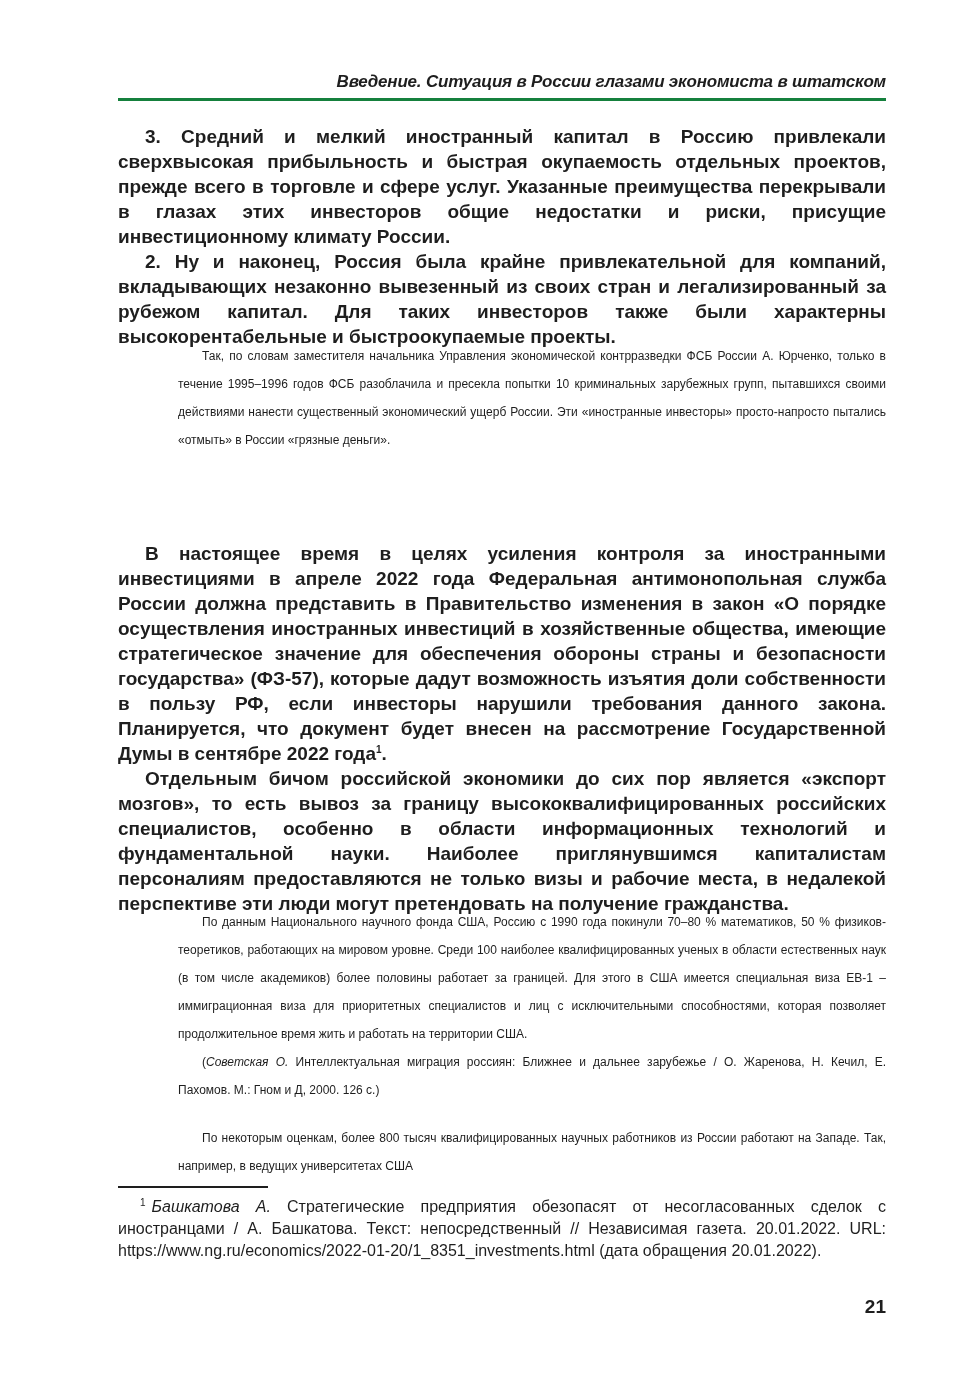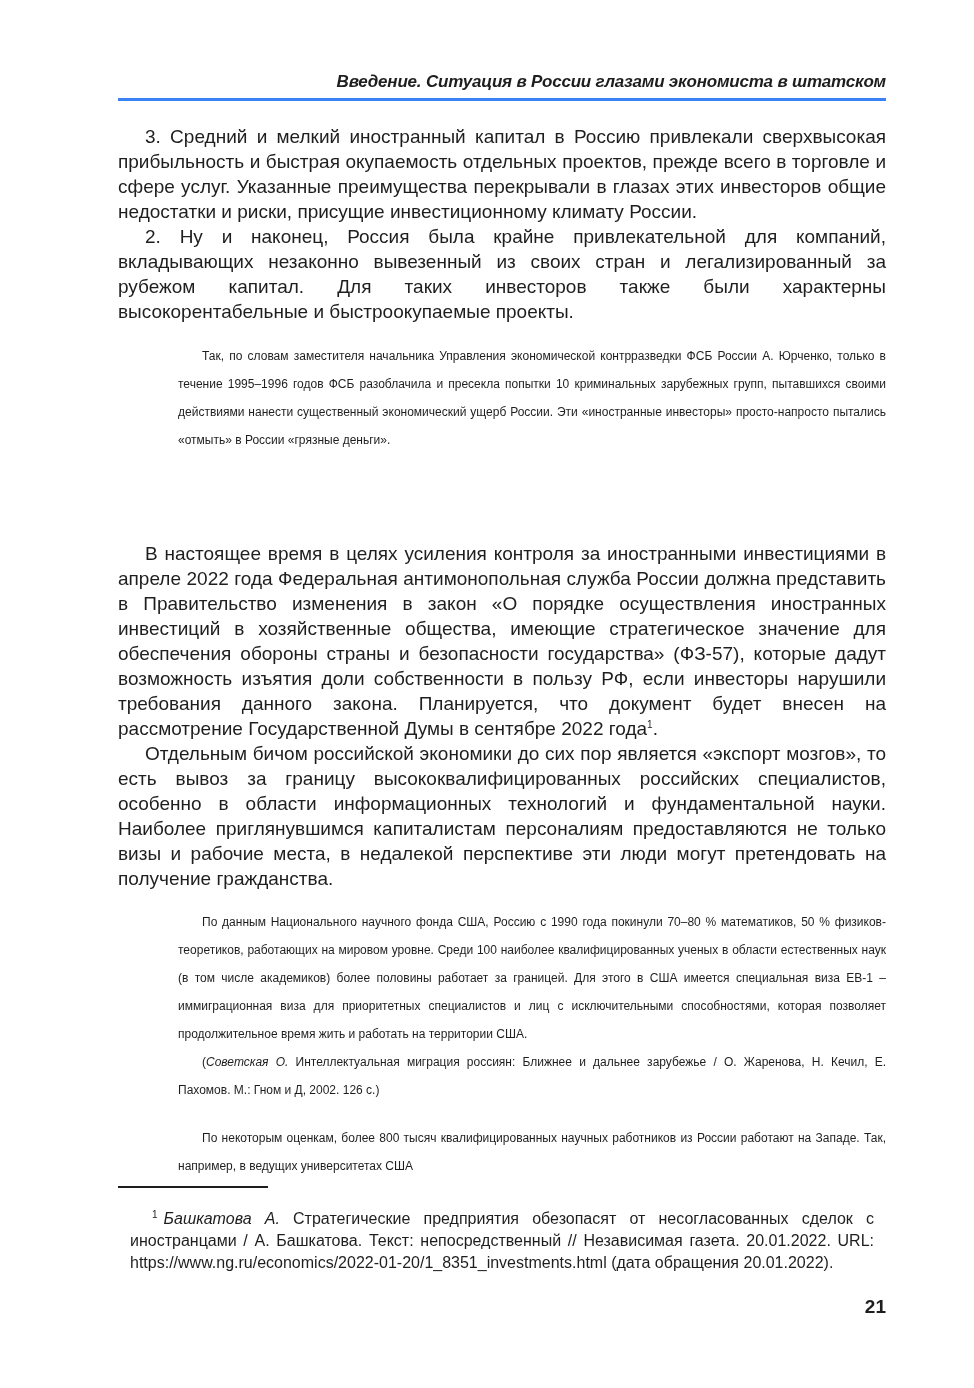--- a/index.html
+++ b/index.html
@@ -1,34 +1,34 @@
 <!DOCTYPE html>
 <html><head>
 <meta charset="utf-8">
 <style>
   html, body { margin: 0; padding: 0; background: #ffffff; }
   body { width: 974px; height: 1388px; position: relative; overflow: hidden;
          font-family: "Liberation Sans", "DejaVu Sans", sans-serif; color: #1e1e1e; }
   .header { position: absolute; left: 118px; top: 70px; width: 768px; height: 28px;
-            border-bottom: 3px solid #3b82f6; text-align: right; }
+            border-bottom: 3px solid #15803d; text-align: right; }
   .header span { font-style: italic; font-weight: bold; font-size: 17px; letter-spacing: -0.2px;
                  line-height: 24px; }
   .body-text { position: absolute; left: 118px; width: 768px;
-               font-size: 19px; line-height: 25px; text-align: justify; }
+               font-size: 19px; line-height: 25px; text-align: justify; font-weight: bold; }
   .body-text p { margin: 0; text-indent: 27px; }
   .quote { position: absolute; left: 178px; width: 708px;
            font-size: 12px; line-height: 28px; text-align: justify; }
   .quote p { margin: 0; text-indent: 24px; }
   .it { font-style: italic; }
   sup { font-size: 10px; line-height: 0; vertical-align: super; }
   .fn-rule { position: absolute; left: 118px; top: 1186px; width: 150px; height: 0;
              border-top: 2px solid #1e1e1e; }
   .footnote { position: absolute; left: 118px; top: 1196px; width: 768px;
               font-size: 16px; line-height: 22px; text-align: justify; }
-  .footnote p { margin: 12px; text-indent: 22px; }
+  .footnote p { margin: 0; text-indent: 22px; }
   .fn-mark { font-size: 10px; vertical-align: super; line-height: 0; margin-right: 6px; }
   .page-num { position: absolute; right: 88px; top: 1296px; font-size: 19px; font-weight: bold; text-align: center; }
 </style>
 </head>
 <body>
 
 <div class="header">
   <span>Введение. Ситуация в России глазами экономиста в штатском</span>
 </div>
 
@@ -41,21 +41,21 @@
   <p>Так, по словам заместителя начальника Управления экономической контрразведки ФСБ России А. Юрченко, только в течение 1995–1996 годов ФСБ разоблачила и пресекла попытки 10 криминальных зарубежных групп, пытавшихся своими действиями нанести существенный экономический ущерб России. Эти «иностранные инвесторы» просто-напросто пытались «отмыть» в России «грязные деньги».</p>
 </div>
 
 <div class="body-text" style="top:541px;">
   <p><span>В настоящее время в целях усиления контроля за иностранными инвестициями в апреле 2022 года Федеральная антимонопольная служба России должна представить в Правительство изменения в закон «О порядке осуществления иностранных инвестиций в хозяйственные общества, имеющие стратегическое значение для обеспечения обороны страны и безопасности государства» (ФЗ-57), которые дадут возможность изъятия доли собственности в пользу РФ, если инвесторы нарушили требования данного закона. Планируется, что документ будет внесен на рассмотрение Государственной Думы в сентябре 2022 года</span><sup>1</sup><span>.</span></p>
   <p>Отдельным бичом российской экономики до сих пор является «экспорт мозгов», то есть вывоз за границу высококвалифицированных российских специалистов, особенно в области информационных технологий и фундаментальной науки. Наиболее приглянувшимся капиталистам персоналиям предоставляются не только визы и рабочие места, в недалекой перспективе эти люди могут претендовать на получение гражданства.</p>
 </div>
 
 <div class="quote" style="top:908px;">
   <p>По данным Национального научного фонда США, Россию с 1990 года покинули 70–80 % математиков, 50 % физиков-теоретиков, работающих на мировом уровне. Среди 100 наиболее квалифицированных ученых в области естественных наук (в том числе академиков) более половины работает за границей. Для этого в США имеется специальная виза EB-1 – иммиграционная виза для приоритетных специалистов и лиц с исключительными способностями, которая позволяет продолжительное время жить и работать на территории США.</p>
-  <p><span>(</span><span class="it">Советская О.</span><span> Интеллектуальная миграция россиян: Ближнее и дальнее зарубежье / О. Жаренова, Н. Кечил, Е. Пахомов. М.: Гном и Д, 2002. 126 с.)</span></p>
+  <p><span>(</span><span class="it">Советская О.</span><span> Интеллектуальная миграция россиян: Ближнее и дальнее зарубежье / О. Жаренова, Н. Кечил, Е. Пахомов. М.: Гном и Д, 2000. 126 с.)</span></p>
 </div>
 
 <div class="quote" style="top:1124px;">
   <p>По некоторым оценкам, более 800 тысяч квалифицированных научных работников из России работают на Западе. Так, например, в ведущих университетах США</p>
 </div>
 
 <div class="fn-rule"></div>
 
 <div class="footnote">
   <p><span class="fn-mark">1</span><span class="it">Башкатова А.</span><span> Стратегические предприятия обезопасят от несогласованных сделок с иностранцами / А. Башкатова. Текст: непосредственный // Независимая газета. 20.01.2022. URL: https://www.ng.ru/economics/2022-01-20/1_8351_investments.html (дата обращения 20.01.2022).</span></p>

